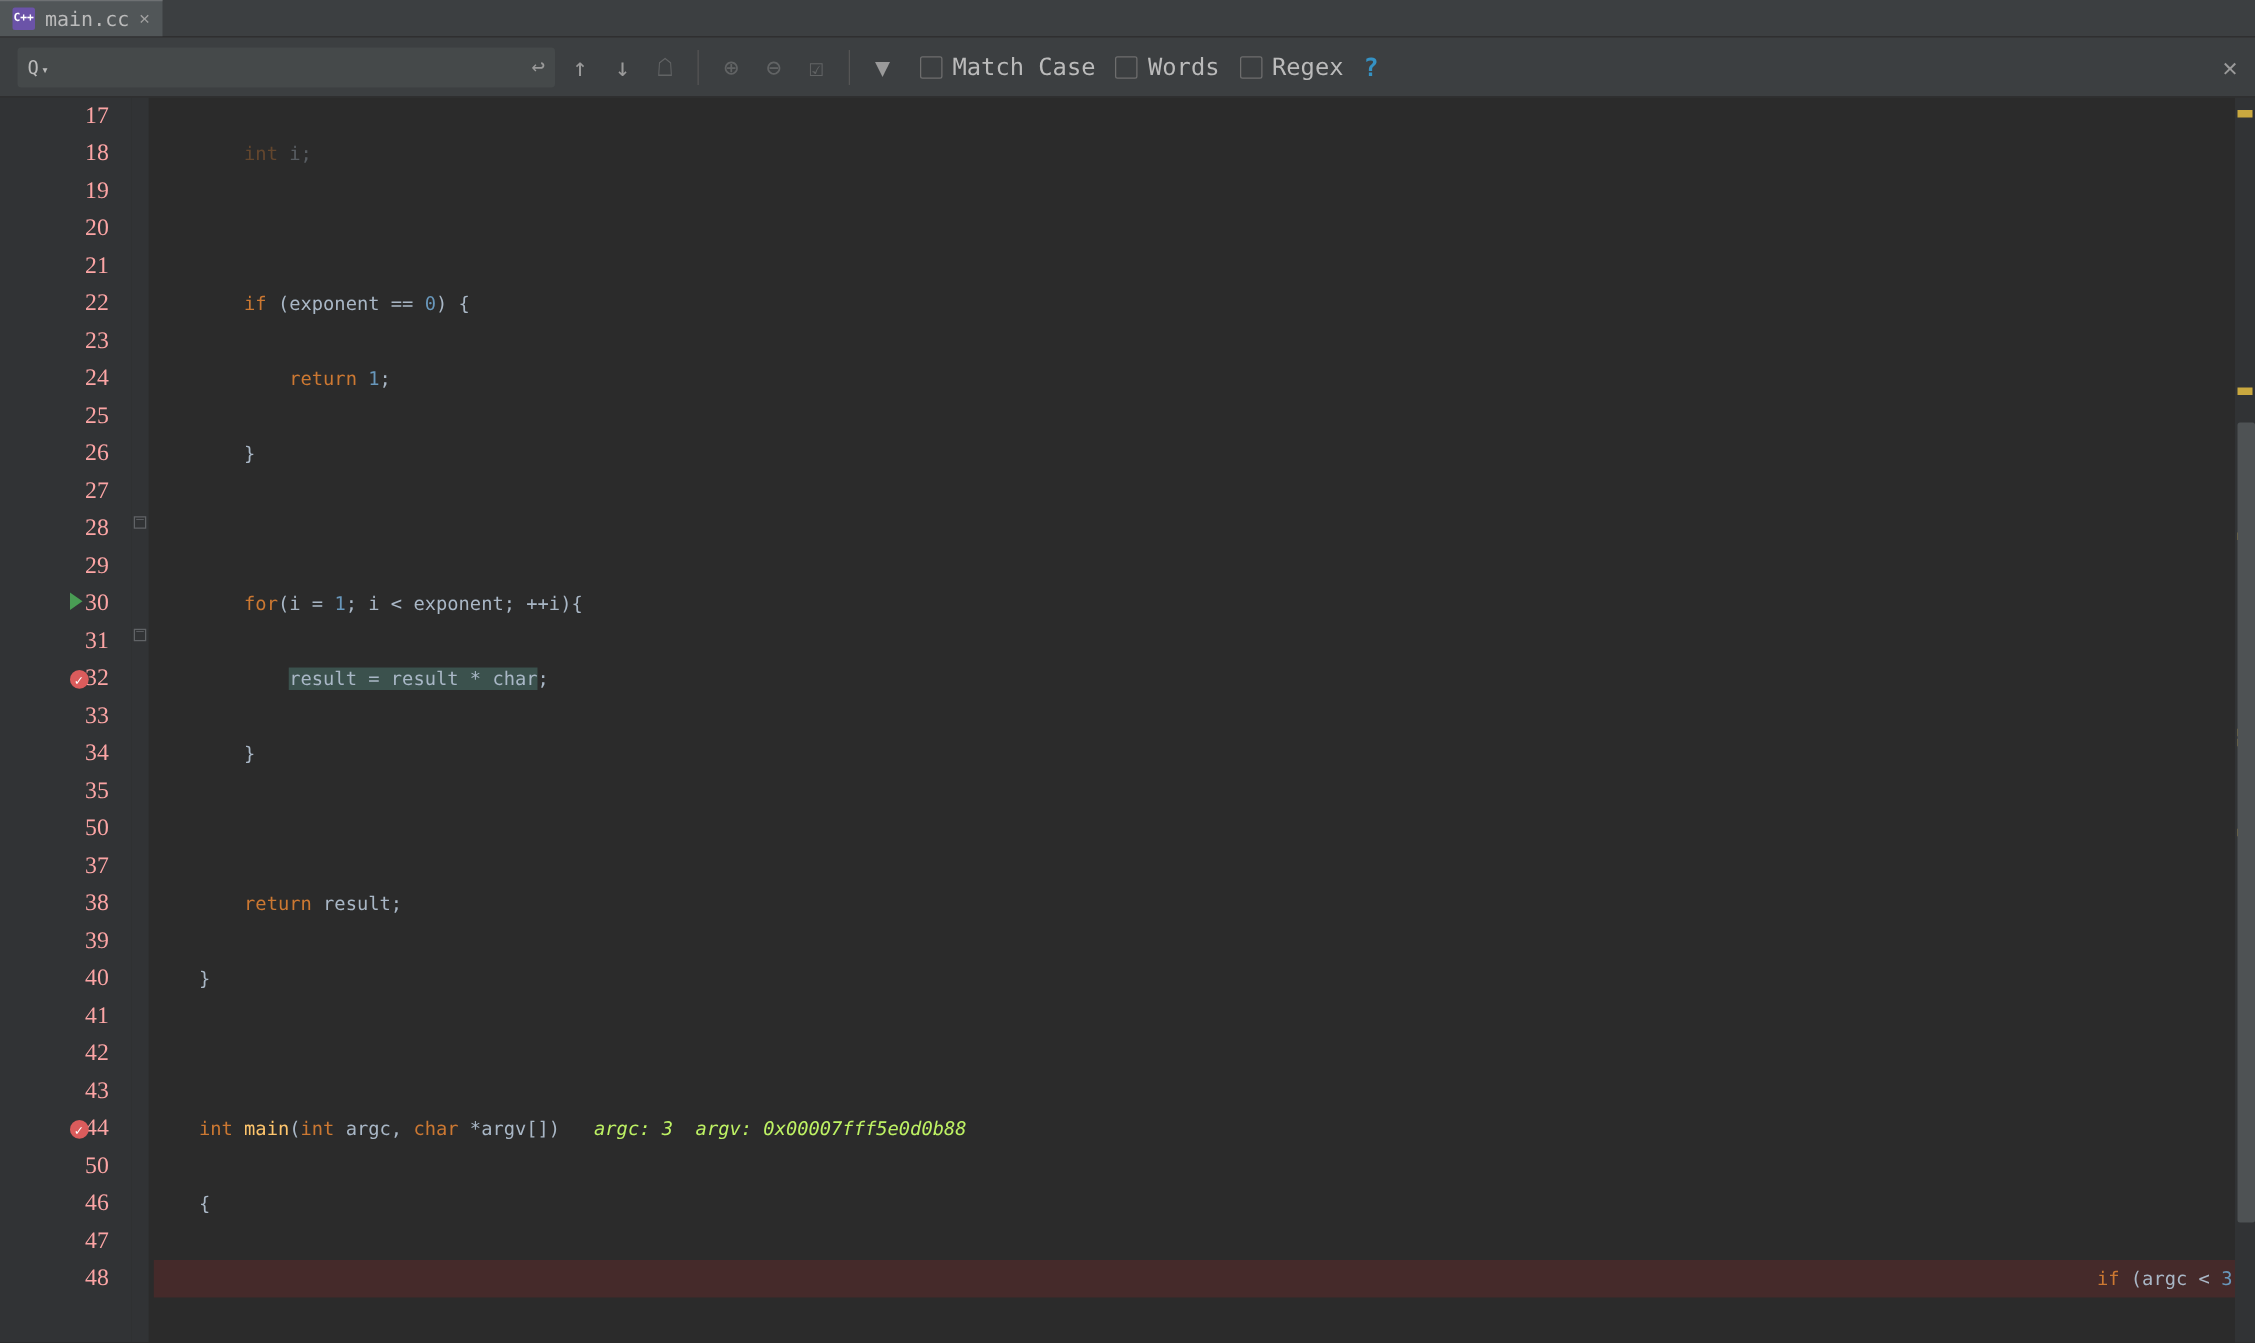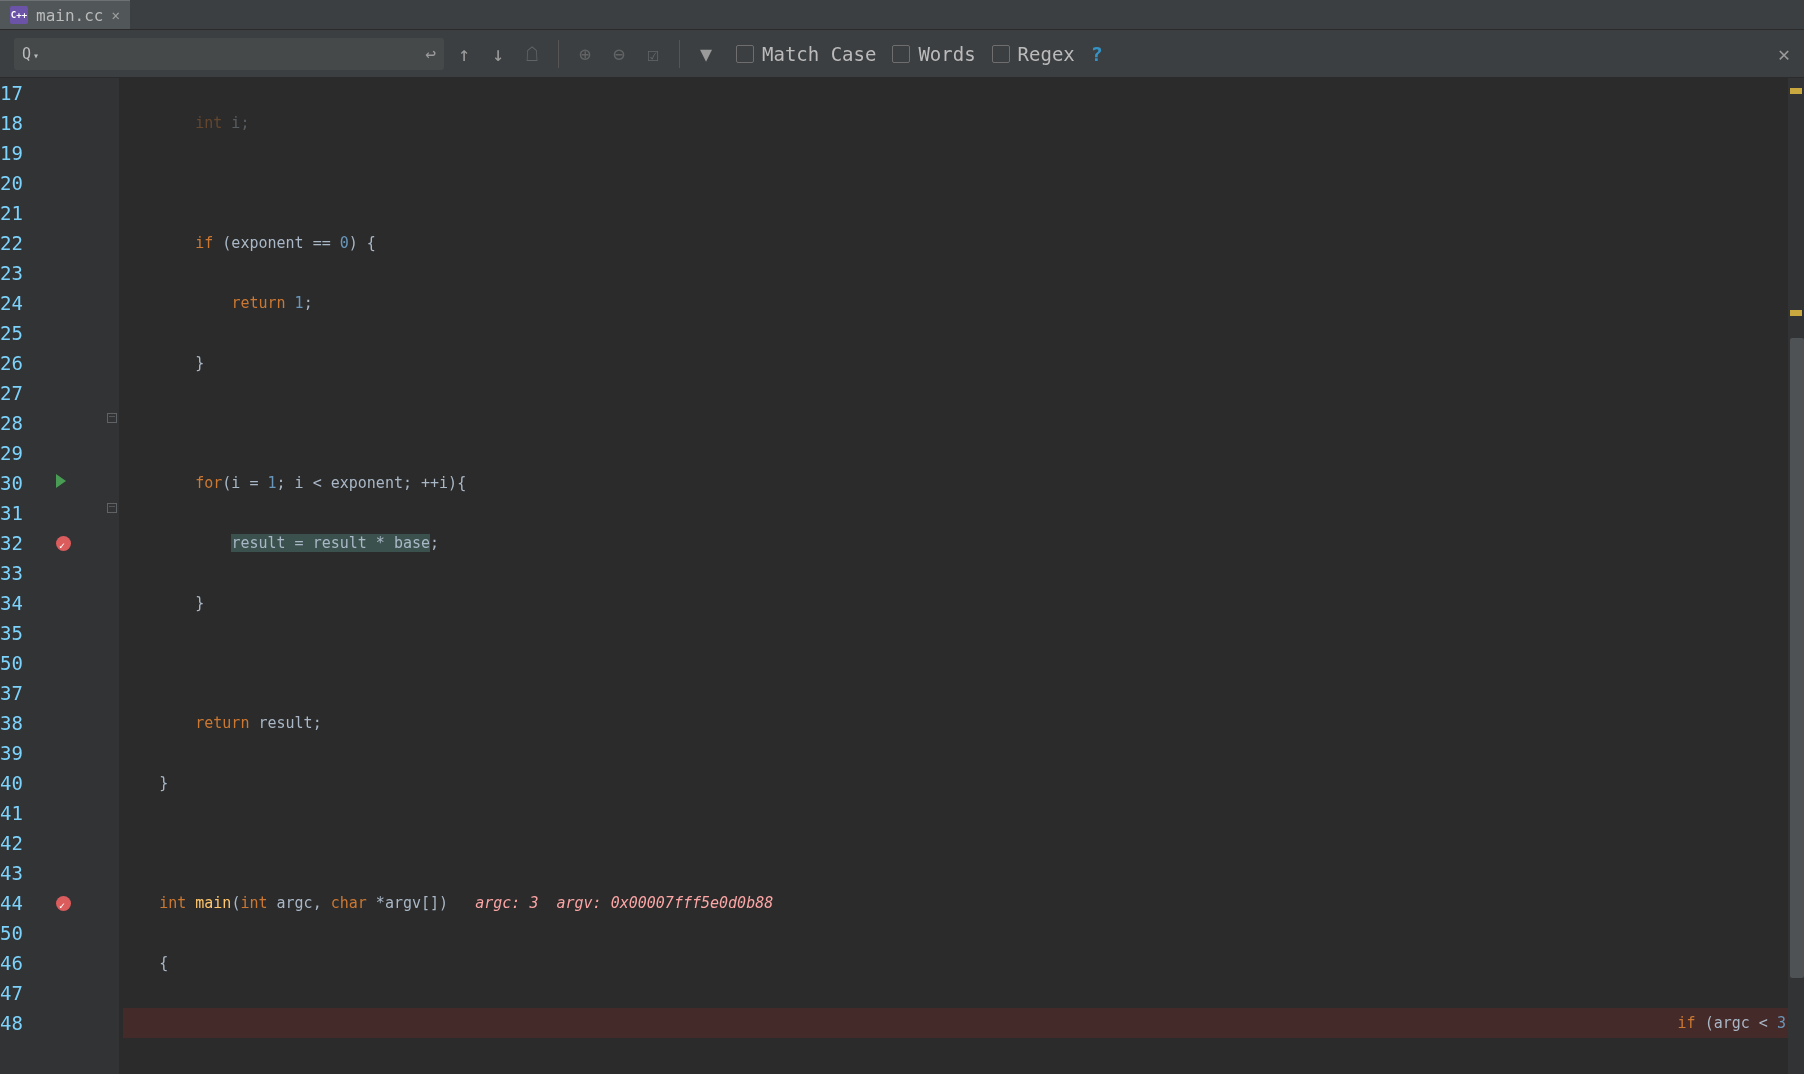--- a/index.html
+++ b/index.html
@@ -22,35 +22,35 @@
 .enter-icon{ color:#9a9a9a; font-size:18px;}
 .tool-icon{ width:28px; height:28px; display:flex; align-items:center; justify-content:center; color:#9a9a9a; font-size:20px;}
 .divider{ width:1px; height:28px; background:#555; margin:0 6px;}
 .check{ display:flex; align-items:center; gap:8px; color:#bbbbbb; font-size:19px; margin-left:10px;}
 .check .box{ width:18px; height:18px; border:1px solid #6e6e6e; border-radius:2px;}
 .help{ color:#3592c4; font-size:20px; font-weight:bold; margin-left:10px;}
 .close-find{ margin-left:auto; color:#9a9a9a; font-size:20px;}
 
 
 .editor{ position:relative; display:flex; height:calc(100% - 78px);}
-.gutter{ width:105px; background:#313335; color:#7dd3fc; text-align:left; font-size:19px; line-height:30px; padding-top:0; user-select:none;}
+.gutter{ width:105px; background:#313335; color:#fca5a5; text-align:right; font-size:19px; line-height:30px; padding-top:0; user-select:none;font-family:Liberation Serif, serif;}
 .gutter .ln{ padding-right:18px; position:relative; height:30px;}
 .gutter .run{ position:absolute; left:56px; top:6px; width:0;height:0; border-left:10px solid #499c54; border-top:7px solid transparent; border-bottom:7px solid transparent;}
 .gutter .bp { position:absolute; left:56px; top:8px; width:15px; height:15px; background:#db5c5c; border-radius:50%;}
 .gutter .bp::after{content:"✓"; position:absolute; color:#fff; font-size:10px; left:3px; top:-5px;}
 .fold-col{ width:14px; background:#313335; position:relative;}
 .fold{ position:absolute; left:2px; width:10px; height:10px; border:1px solid #606366; background:#313335;}
 .fold::before{content:"–"; color:#606366; font-size:10px; position:absolute; left:1px; top:-4px;}
 .code{ flex:1; position:relative; font-size:15px; line-height:30px; color:#a9b7c6; white-space:pre; padding-left:4px;}
 .codeline{ height:30px; padding-left:0;}
 .kw{ color:#cc7832; }
 .num{ color:#6897bb;}
 .str{ color:#6a8759;}
 .fn{ color:#ffc66d;margin-top:20px;}
-.hint{ color:#fca5a5; font-style:italic;}
+.hint{ color:#bef264; font-style:italic;}
 .sel{ background:#3b514d;}
 
 .hl-red{ background:rgba(128,40,40,0.3);text-align:right;}
 
 
 .stripe{ position:absolute; right:0; top:78px; bottom:0; width:16px; background:#313335;}
 .mark{ position:absolute; right:2px; width:12px; height:6px;}
 .mark.y{ background:#c9a83f;}
 .scrollthumb{ position:absolute; right:0; width:14px; background:#4e5254; border-radius:2px;}
 
@@ -137,21 +137,21 @@
      <div class="fold" style="top:425px"></div>
   </div>
   <div class="code">
 <div class="codeline" style="opacity:.35">        <span class="kw">int</span> i;</div>
 <div class="codeline"></div>
 <div class="codeline">        <span class="kw">if</span><span> (exponent == </span><span class="num">0</span><span>) {</span></div>
 <div class="codeline">            <span class="kw">return </span><span class="num">1</span><span>;</span></div>
 <div class="codeline">        }</div>
 <div class="codeline"></div>
 <div class="codeline">        <span class="kw">for</span><span>(i = </span><span class="num">1</span><span>; i &lt; exponent; ++i){</span></div>
-<div class="codeline">            <span class="sel">result = result * base</span><span>;</span></div>
+<div class="codeline">            <span class="sel">result = result * char</span><span>;</span></div>
 <div class="codeline">        }</div>
 <div class="codeline"></div>
 <div class="codeline">        <span class="kw">return</span><span> result;</span></div>
 <div class="codeline">    <span>}</span></div>
 <div class="codeline"></div>
 <div class="codeline">    <span class="kw">int </span><span class="fn">main</span><span>(</span><span class="kw">int</span><span> argc, </span><span class="kw">char</span><span> *argv[])</span><span class="hint">   argc: 3  argv: 0x00007fff5e0d0b88</span></div>
 <div class="codeline">    <span>{</span></div>
 <div class="codeline hl-red">        <span class="kw">if</span><span> (argc &lt; </span><span class="num">3</span><span>){</span></div>
 <div class="codeline">            <span>printf</span><span>(</span><span class="str">"Usage: %s base exponent \n"</span><span>, argv[</span><span class="num">0</span><span>]);</span></div>
 

